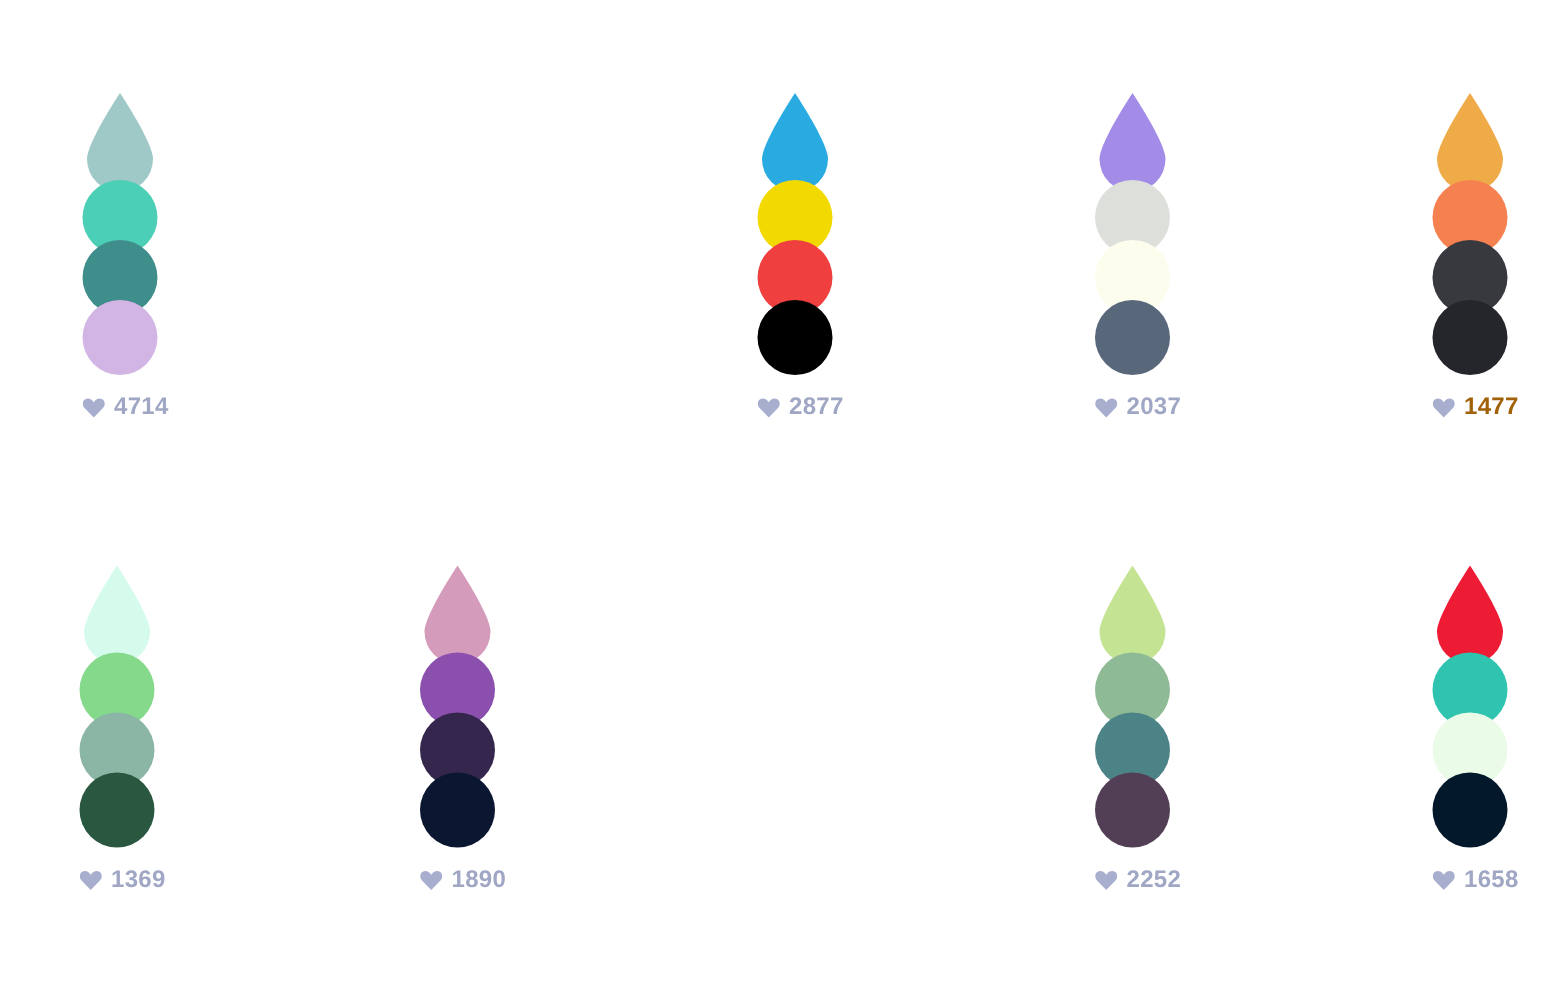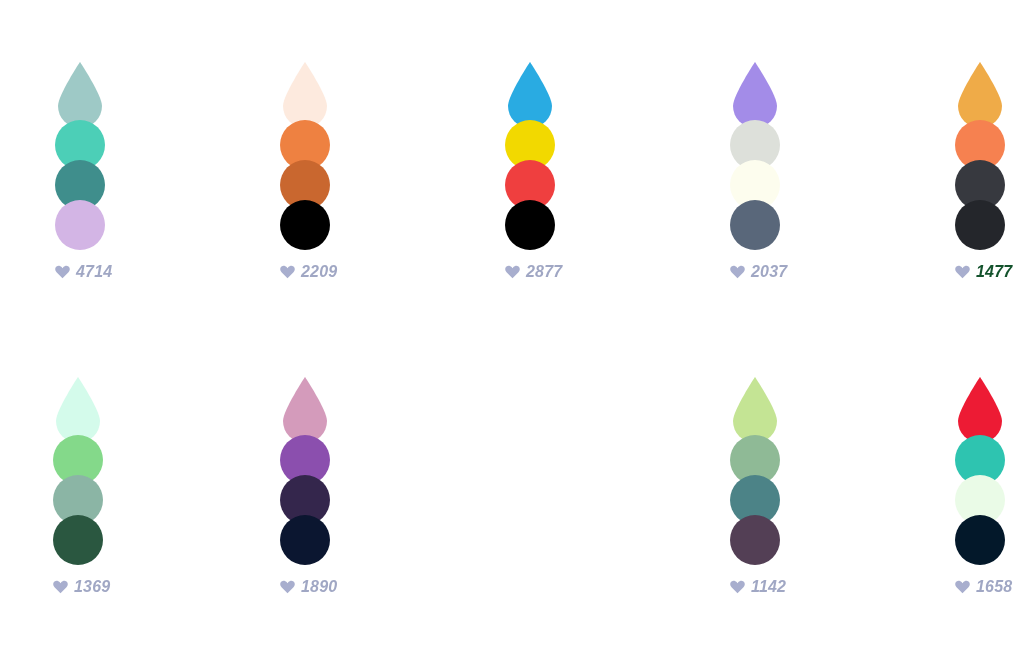--- a/index.html
+++ b/index.html
@@ -13,21 +13,20 @@
     height: 655px;
     overflow: hidden;
     font-family: "Liberation Sans", sans-serif;
     -webkit-font-smoothing: antialiased;
   }
 
   #palette-grid {
     position: relative;
     width: 1030px;
     height: 655px;
-    font-style: italic;
   }
 
   .palette-card {
     position: absolute;
     width: 150px;
   }
 
   
   .swatch-stack {
     position: relative;
@@ -103,40 +102,20 @@
         <div class="likes-row">
           <span>
             <svg class="heart-icon" viewBox="0 0 16 15" xmlns="http://www.w3.org/2000/svg">
               <path d="M8 14.3 L1.6 7.7 C-0.3 5.8 -0.3 3.0 1.6 1.5 C3.3 0.1 5.7 0.6 7.0 2.2 L8 3.4 L9.0 2.2 C10.3 0.6 12.7 0.1 14.4 1.5 C16.3 3.0 16.3 5.8 14.4 7.7 Z" fill="#a8aece"></path>
             </svg>
           </span>
           <span class="likes-count" style="color: rgb(160, 167, 196);">4714</span>
         </div>
       </div>
     </div>
-    <div class="palette-card" style="left: 255px; top: 62px;">
-      <div class="swatch-stack">
-        <div class="swatch swatch-drop">
-          <svg class="drop-shape" viewBox="0 0 50 68" xmlns="http://www.w3.org/2000/svg">
-            <path d="M25 0 C25 0 47 33 47 44 A22 22 0 0 1 3 44 C3 33 25 0 25 0 Z" fill="#fdeade"></path>
-          </svg>
-        </div>
-        <div class="swatch swatch-circle swatch-c1" style="background: rgb(238, 129, 65);"></div>
-        <div class="swatch swatch-circle swatch-c2" style="background: rgb(201, 103, 47);"></div>
-        <div class="swatch swatch-circle swatch-c3" style="background: rgb(0, 0, 0);"></div>
-        <div class="likes-row">
-          <span>
-            <svg class="heart-icon" viewBox="0 0 16 15" xmlns="http://www.w3.org/2000/svg">
-              <path d="M8 14.3 L1.6 7.7 C-0.3 5.8 -0.3 3.0 1.6 1.5 C3.3 0.1 5.7 0.6 7.0 2.2 L8 3.4 L9.0 2.2 C10.3 0.6 12.7 0.1 14.4 1.5 C16.3 3.0 16.3 5.8 14.4 7.7 Z" fill="#a8aece"></path>
-            </svg>
-          </span>
-          <span class="likes-count" style="color: rgb(160, 167, 196);">2209</span>
-        </div>
-      </div>
-    </div>
     <div class="palette-card" style="left: 480px; top: 62px;">
       <div class="swatch-stack">
         <div class="swatch swatch-drop">
           <svg class="drop-shape" viewBox="0 0 50 68" xmlns="http://www.w3.org/2000/svg">
             <path d="M25 0 C25 0 47 33 47 44 A22 22 0 0 1 3 44 C3 33 25 0 25 0 Z" fill="#29abe2"></path>
           </svg>
         </div>
         <div class="swatch swatch-circle swatch-c1" style="background: rgb(242, 217, 0);"></div>
         <div class="swatch swatch-circle swatch-c2" style="background: rgb(239, 63, 63);"></div>
         <div class="swatch swatch-circle swatch-c3" style="background: rgb(0, 0, 0);"></div>
@@ -179,21 +158,21 @@
         </div>
         <div class="swatch swatch-circle swatch-c1" style="background: rgb(246, 129, 80);"></div>
         <div class="swatch swatch-circle swatch-c2" style="background: rgb(55, 57, 63);"></div>
         <div class="swatch swatch-circle swatch-c3" style="background: rgb(36, 38, 43);"></div>
         <div class="likes-row">
           <span>
             <svg class="heart-icon" viewBox="0 0 16 15" xmlns="http://www.w3.org/2000/svg">
               <path d="M8 14.3 L1.6 7.7 C-0.3 5.8 -0.3 3.0 1.6 1.5 C3.3 0.1 5.7 0.6 7.0 2.2 L8 3.4 L9.0 2.2 C10.3 0.6 12.7 0.1 14.4 1.5 C16.3 3.0 16.3 5.8 14.4 7.7 Z" fill="#a8aece"></path>
             </svg>
           </span>
-          <span class="likes-count" style="color: #14532d;">1477</span>
+          <span class="likes-count" style="color: #a16207;">1477</span>
         </div>
       </div>
     </div>
     <div class="palette-card" style="left: 28px; top: 377px;">
       <div class="swatch-stack">
         <div class="swatch swatch-drop">
           <svg class="drop-shape" viewBox="0 0 50 68" xmlns="http://www.w3.org/2000/svg">
             <path d="M25 0 C25 0 47 33 47 44 A22 22 0 0 1 3 44 C3 33 25 0 25 0 Z" fill="#d4fbeb"></path>
           </svg>
         </div>
@@ -239,21 +218,21 @@
         </div>
         <div class="swatch swatch-circle swatch-c1" style="background: rgb(143, 186, 150);"></div>
         <div class="swatch swatch-circle swatch-c2" style="background: rgb(76, 131, 135);"></div>
         <div class="swatch swatch-circle swatch-c3" style="background: rgb(83, 63, 85);"></div>
         <div class="likes-row">
           <span>
             <svg class="heart-icon" viewBox="0 0 16 15" xmlns="http://www.w3.org/2000/svg">
               <path d="M8 14.3 L1.6 7.7 C-0.3 5.8 -0.3 3.0 1.6 1.5 C3.3 0.1 5.7 0.6 7.0 2.2 L8 3.4 L9.0 2.2 C10.3 0.6 12.7 0.1 14.4 1.5 C16.3 3.0 16.3 5.8 14.4 7.7 Z" fill="#a8aece"></path>
             </svg>
           </span>
-          <span class="likes-count" style="color: rgb(160, 167, 196);">1142</span>
+          <span class="likes-count" style="color: rgb(160, 167, 196);">2252</span>
         </div>
       </div>
     </div>
     <div class="palette-card" style="left: 930px; top: 377px;">
       <div class="swatch-stack">
         <div class="swatch swatch-drop">
           <svg class="drop-shape" viewBox="0 0 50 68" xmlns="http://www.w3.org/2000/svg">
             <path d="M25 0 C25 0 47 33 47 44 A22 22 0 0 1 3 44 C3 33 25 0 25 0 Z" fill="#ed1b34"></path>
           </svg>
         </div>

